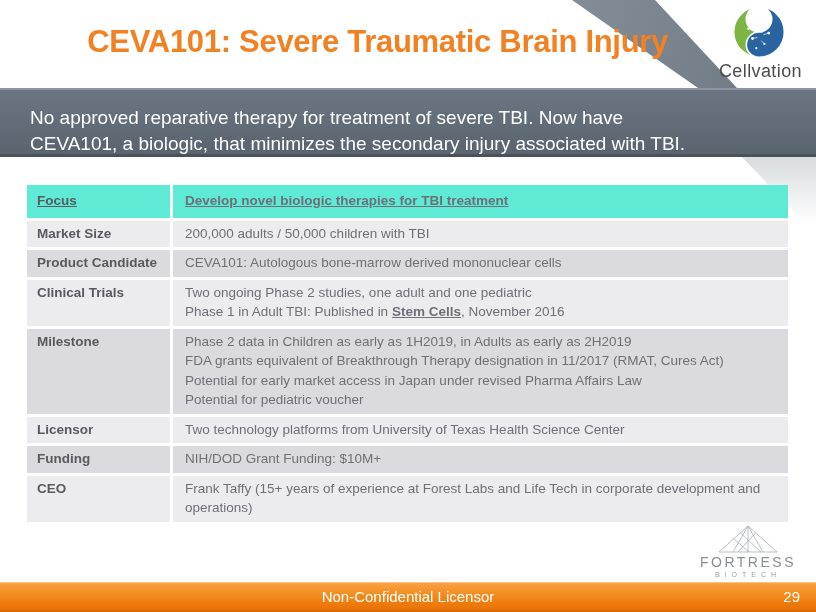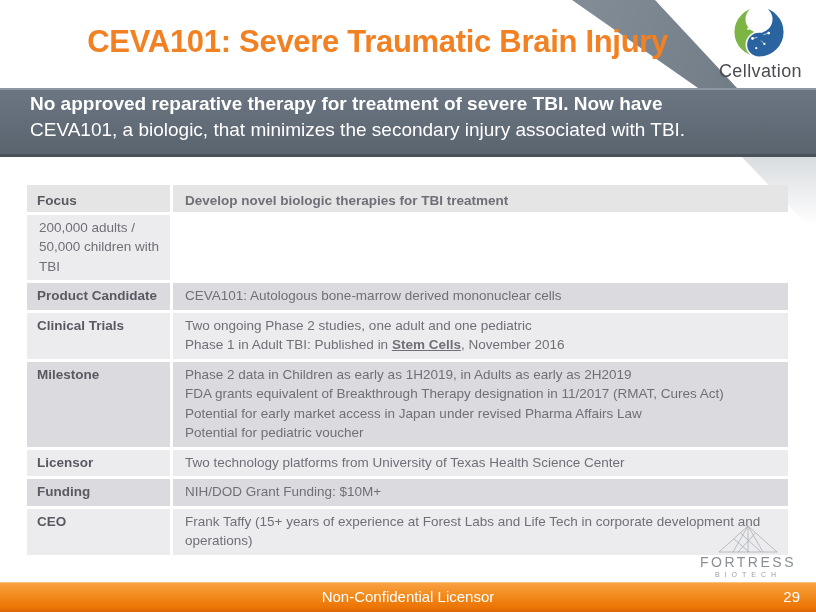--- a/index.html
+++ b/index.html
@@ -37,31 +37,31 @@
     margin-top:2px; font-size:18px; color:#4B4B52; letter-spacing:0.4px;
   }
   
   .banner{
     position:absolute; left:0; top:88px; width:816px; height:69px;
     background:linear-gradient(#6b7682,#59646F);
     border-top:2px solid #8d97a1; border-bottom:3px solid #49525b;
     box-sizing:border-box; color:#ffffff;
   }
   .banner .bline{ margin-left:30px; font-size:19px; line-height:26px; }
-  .banner .bline:first-child{ margin-top:1px;font-weight:bold; }
+  .banner .bline:first-child{ margin-top:15px; }
   
   .table{ position:absolute; left:27px; top:185px; width:761px; }
   .trow{
     display:grid; grid-template-columns:143px 1fr; column-gap:3px;
     margin-bottom:3px;
   }
   .cell{ padding:3px 10px 4px 10px; box-sizing:border-box; }
   .thead .cell{
-    background:#e5e5e5; color:#4d4a43; font-size:15px; font-weight:700;
-    padding-top:6px; padding-bottom:1px;
+    background:#5eead4; color:#4d4a43; font-size:15px; font-weight:700;
+    padding-top:6px; padding-bottom:7px;text-decoration:underline;
   }
   .thead .value{ padding-left:12px; }
   .trow.light .cell{ background:#ECECEF; }
   .trow.dark  .cell{ background:#DBDBDF; }
   .cell.label{ font-weight:700; color:#595962; font-size:13.5px; line-height:19.5px; }
   .cell.value{ color:#6F6F78; font-size:13.5px; line-height:19.5px; padding-left:12px; }
   .vline{ min-height:19.5px; }
   .emph{ font-weight:700; text-decoration:underline; }
   
   .fortress{ position:absolute; left:700px; top:524px; width:96px; text-align:center; }
@@ -127,20 +127,21 @@
     <div class="bline">CEVA101, a biologic, that minimizes the secondary injury associated with TBI.</div>
   </div>
 
   <div class="table">
     <div class="trow thead">
       <div class="cell label">Focus</div>
       <div class="cell value">Develop novel biologic therapies for TBI treatment</div>
     </div>
     <div>
         <div class="trow light">
+          <div class="cell label">Market Size</div>
           <div class="cell value">
             <div class="vline">200,000 adults / 50,000 children with TBI</div>
           </div>
         </div>
         <div class="trow dark">
           <div class="cell label">Product Candidate</div>
           <div class="cell value">
             <div class="vline">CEVA101: Autologous bone-marrow derived mononuclear cells</div>
           </div>
         </div>

